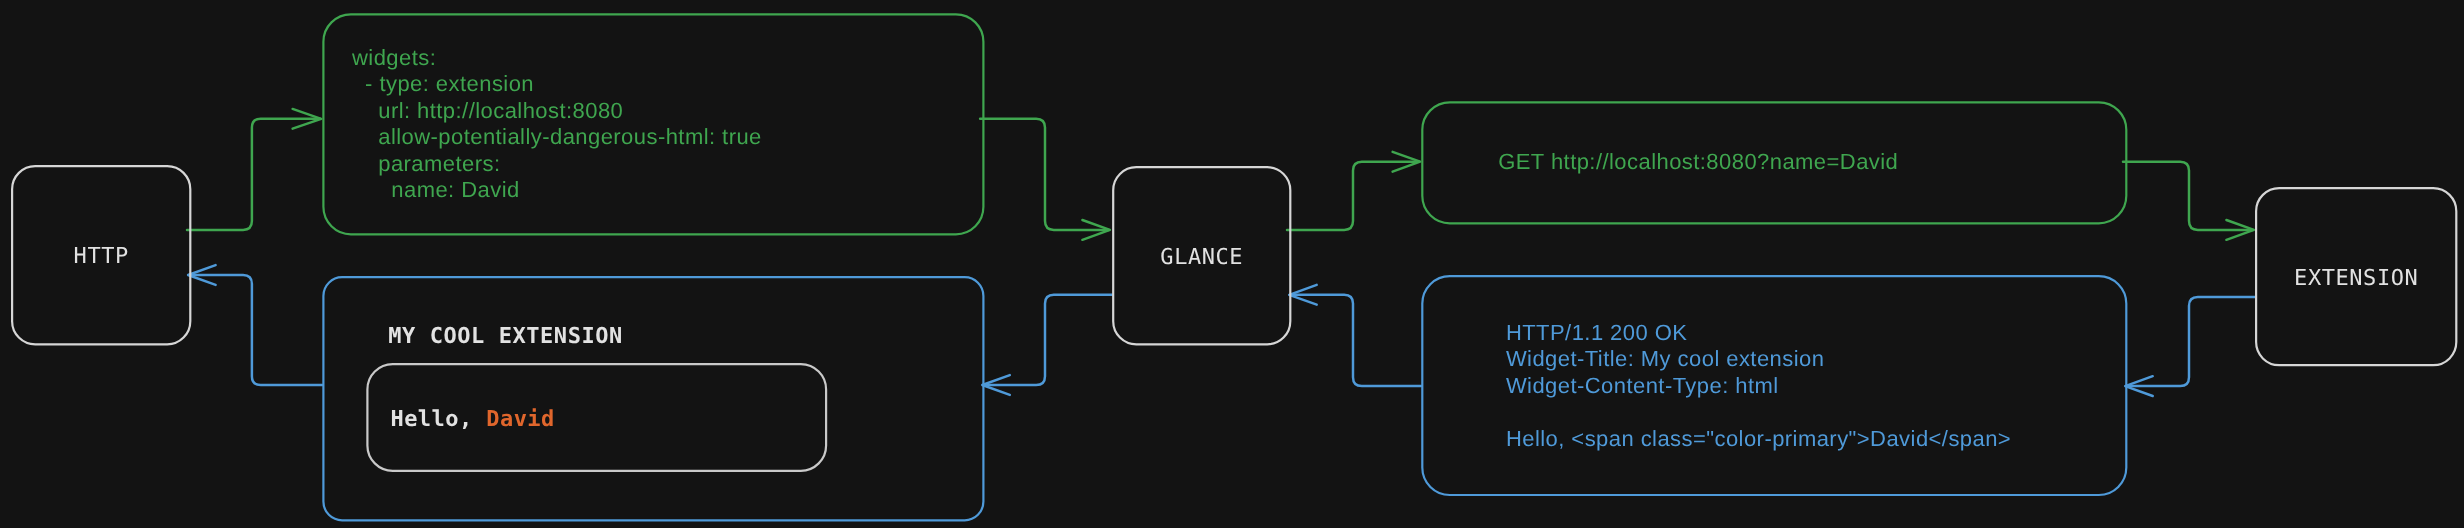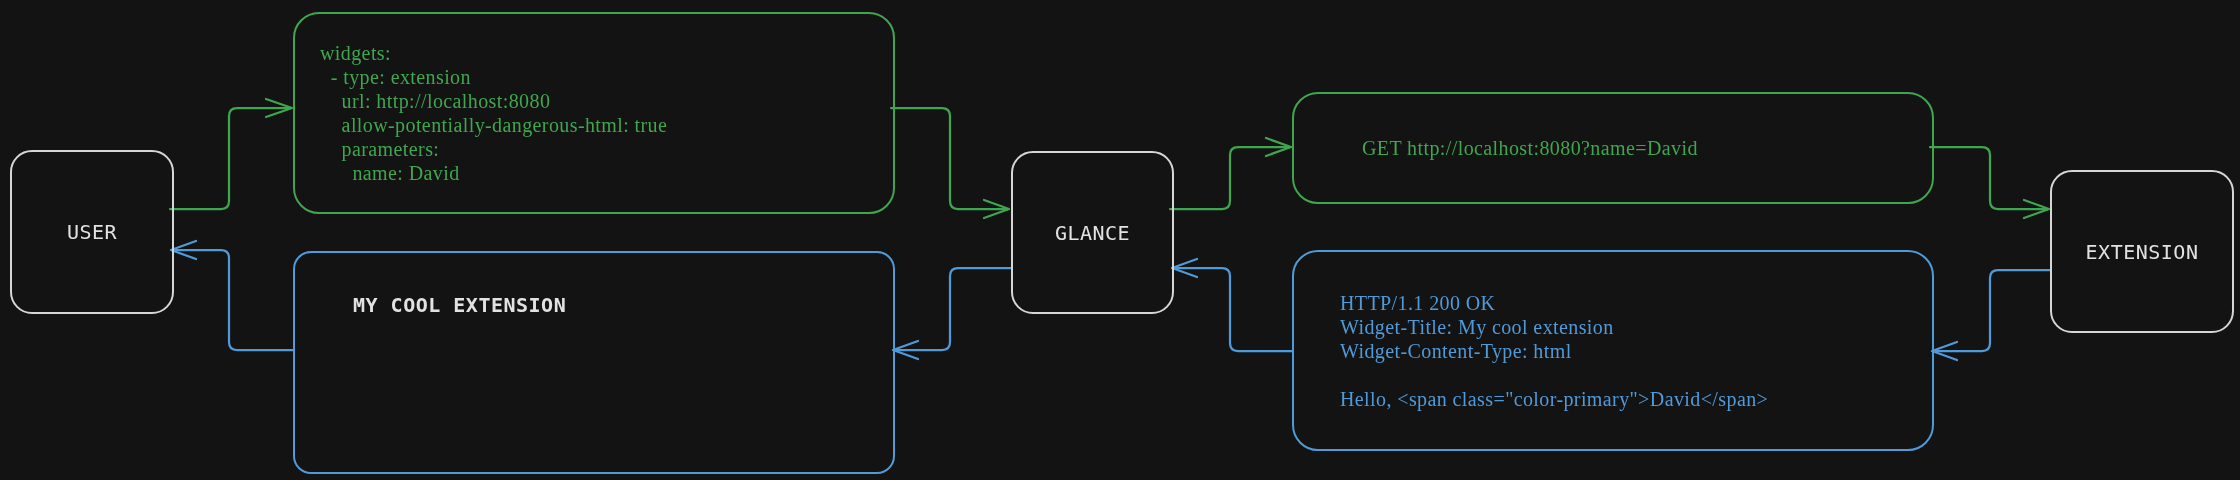--- a/index.html
+++ b/index.html
@@ -45,42 +45,42 @@
   #node-extension{left:2050px;top:151px;width:180px;height:159px;margin-top:19px;}
 
   .codebox{
     position:absolute;
     border-radius:26px;
     display:flex;
     align-items:center;
   }
   .codebox pre{
     margin:0;
-    font-family:Liberation Serif, serif;
+    font-family:Liberation Sans, sans-serif;
     font-size:20px;
     line-height:24px;
     letter-spacing:0.4px;
   }
   #box-config{
     left:293px;top:12px;width:598px;height:198px;
     border:2.25px solid var(--green,#3fa64f);
   }
   #box-config pre{padding-left:25px;color:var(--green,#3fa64f);}
 
   #box-request{
     left:1292px;top:92px;width:638px;height:108px;
     border:2.25px solid var(--green,#3fa64f);
   }
   #box-request pre{padding-left:68px;color:var(--green,#3fa64f);}
 
   #box-response{
     left:1292px;top:250px;width:638px;height:197px;
     border:2.25px solid var(--blue,#4f9ad9);
   }
-  #box-response pre{padding-left:46px;color:var(--blue,#4f9ad9);}
+  #box-response pre{padding-left:46px;color:var(--blue,#4f9ad9);margin-left:29px;}
 
   #box-widget{
     left:293px;top:251px;width:598px;height:219px;
     border:2.25px solid var(--blue,#4f9ad9);
     border-radius:18px;
     font-weight:bold;
   }
   .widget-title{
     position:absolute;
     left:58px;top:40px;
@@ -140,21 +140,21 @@
       <path d="M1011,268 H958 Q950,268 950,276 V342 Q950,350 942,350 H894"></path>
       <path d="M918,341 L893,350 L918,359"></path>
     </g>
     <g class="ar blue">
       <path d="M293,350 H237 Q229,350 229,342 V258 Q229,250 221,250 H172"></path>
       <path d="M196,241 L171,250 L196,259"></path>
     </g>
   </svg>
 
   <div class="node" id="node-user">
-    <span>USER</span>
+    <span>HTTP</span>
   </div>
 
   <div class="codebox" id="box-config">
     <pre>widgets:
   - type: extension
     url: http://localhost:8080
     allow-potentially-dangerous-html: true
     parameters:
       name: David</pre>
   </div>
@@ -170,19 +170,22 @@
   <div class="codebox" id="box-response">
     <pre>HTTP/1.1 200 OK
 Widget-Title: My cool extension
 Widget-Content-Type: html
 
 Hello, &lt;span class="color-primary"&gt;David&lt;/span&gt;</pre>
   </div>
 
   <div class="codebox" id="box-widget">
     <div class="widget-title">MY COOL EXTENSION</div>
+    <div class="hello-box">
+      <span>Hello, </span><span class="orange">David</span>
+    </div>
   </div>
 
   <div class="node" id="node-extension">
     <span>EXTENSION</span>
   </div>
 
 </div>
 
 </body></html>

